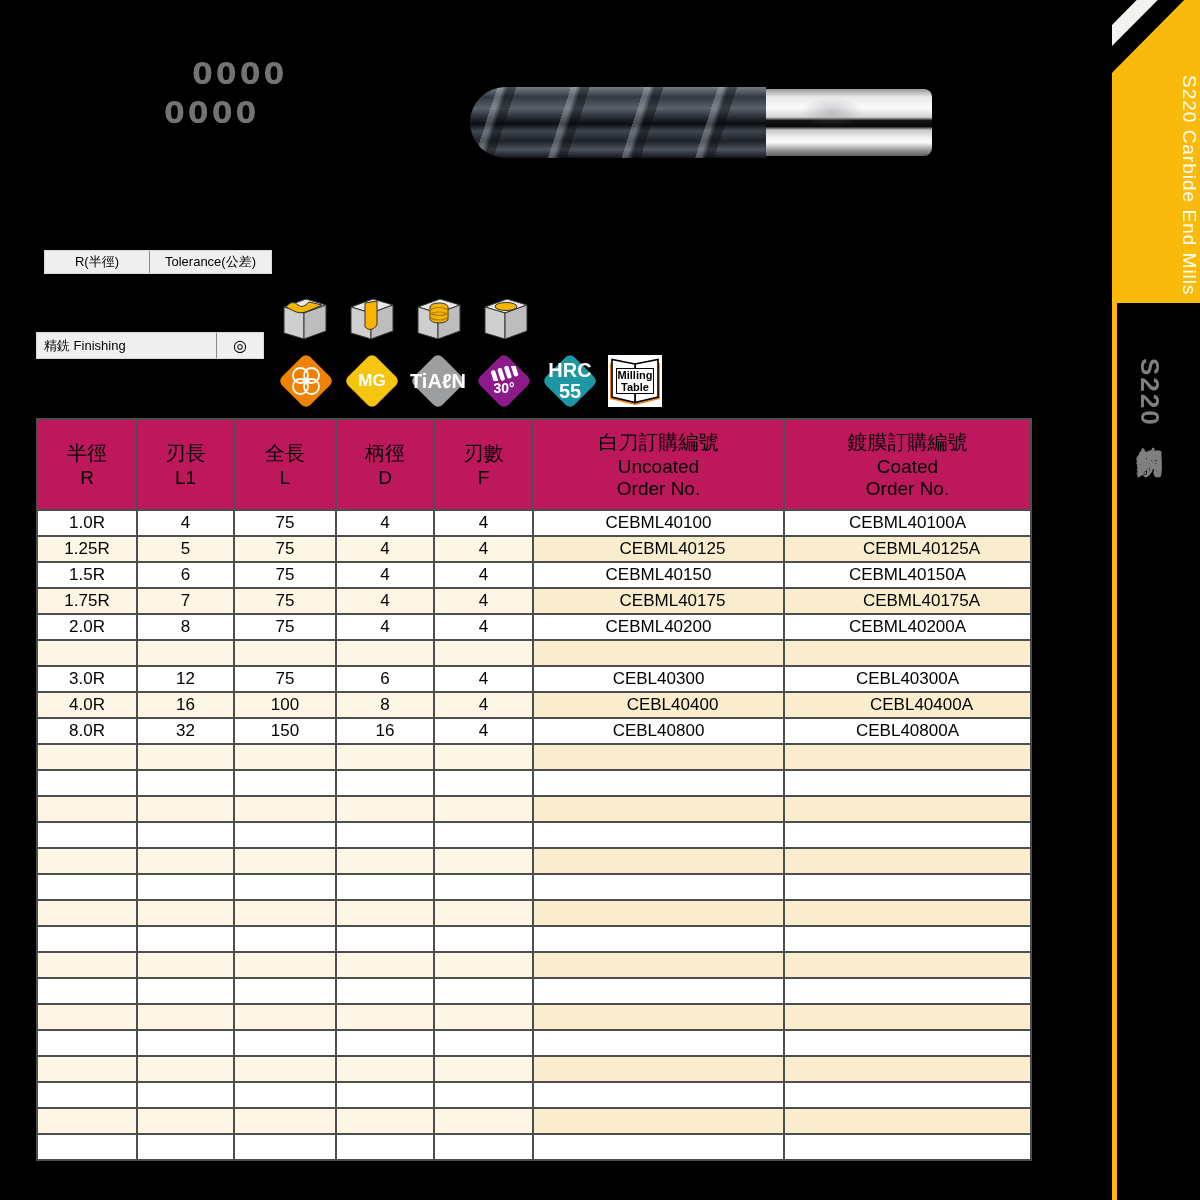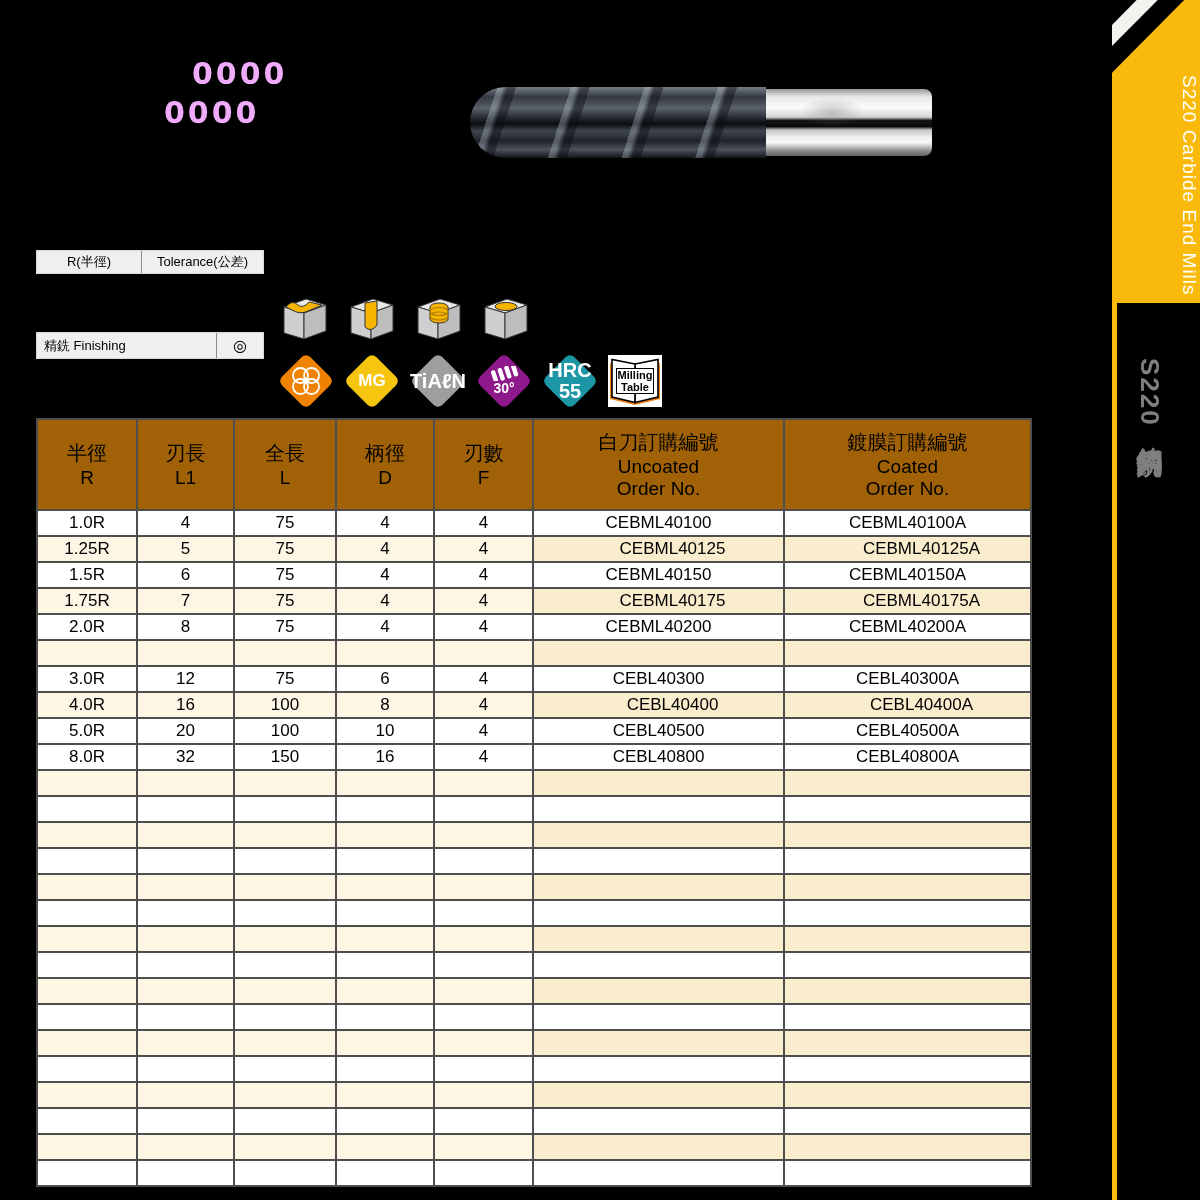--- a/index.html
+++ b/index.html
@@ -4,21 +4,21 @@
 <style>
   html,body{margin:0;padding:0;}
   body{
     width:1200px;height:1200px;overflow:hidden;position:relative;
     background:#000;
     font-family:"Liberation Sans","DejaVu Sans",sans-serif;
   }
   .abs{position:absolute;}
 
   
-  .doc-num{color:#f0abfc;font-weight:bold;font-size:30px;letter-spacing:3px;font-family:"DejaVu Sans","Liberation Sans",sans-serif;}
+  .doc-num{color:#737373;font-weight:bold;font-size:30px;letter-spacing:3px;font-family:"DejaVu Sans","Liberation Sans",sans-serif;}
   #num-top{left:192px;top:56px;}
   #num-bottom{left:164px;top:95px;}
 
   
   .endmill{left:470px;top:85px;width:462px;height:75px;}
   .flutes{
     position:absolute;left:0;top:2px;width:296px;height:71px;
     border-radius:38px 0 0 38px;
     background:
       repeating-linear-gradient(108deg,
@@ -35,21 +35,21 @@
       #f8f8f8 80%,#8e9092 92%,#5c5e60 100%);
   }
   .watermark{
     position:absolute;left:330px;top:12px;width:64px;height:30px;border-radius:50%;
     background:radial-gradient(ellipse at center,rgba(110,112,118,.35),rgba(110,112,118,0) 70%);
   }
 
   
   .bar{background:#efefef;border:1px solid #d8d8d8;display:flex;color:#000;}
   .bar .cell{display:flex;align-items:center;justify-content:center;font-size:13px;}
-  #spec-bar{left:36px;top:250px;width:226px;height:22px;}
+  #spec-bar{left:44px;top:250px;width:226px;height:22px;}
   #spec-bar .c1{width:104px;border-right:1px solid #8a8a8a;}
   #spec-bar .c2{flex:1;}
   #finishing-bar{left:36px;top:332px;width:226px;height:25px;}
   #finishing-bar .c1{width:172px;border-right:1px solid #8a8a8a;justify-content:flex-start;padding-left:7px;}
   #finishing-bar .c2{flex:1;font-size:16px;}
 
   
   .app-icons{left:278px;top:292px;display:flex;gap:15px;}
   .app-icon{width:52px;height:52px;}
 
@@ -71,21 +71,21 @@
 
   
   table.spec{
     position:absolute;left:36px;top:418px;width:994px;
     border-collapse:collapse;table-layout:fixed;background:#fff;
   }
   table.spec th,table.spec td{
     border:2px solid #4e4e4e;padding:0;text-align:center;
     white-space:nowrap;overflow:hidden;color:#000;
   }
-  table.spec thead th{background:#a16207;height:89px;font-weight:normal;}
+  table.spec thead th{background:#be185d;height:89px;font-weight:normal;}
   .h-zh{font-size:20px;}
   .h-en{font-size:19px;}
   table.spec tbody td{height:24px;font-size:17px;background:#fff;}
   table.spec tbody tr.cream td{background:#fdf6e5;}
   table.spec tbody tr.cream td.ordcol{background:#f9edcd;padding-left:28px;}
 
   
   .side-tab{
     left:1112px;top:0;width:88px;height:303px;background:#f9ba0b;
     clip-path:polygon(82% 0,100% 0,100% 100%,0 100%,0 24%);
@@ -338,29 +338,20 @@
       <tr class="cream">
         <td>4.0R</td>
         <td>16</td>
         <td>100</td>
         <td>8</td>
         <td>4</td>
         <td class="ordcol">CEBL40400</td>
         <td class="ordcol">CEBL40400A</td>
       </tr>
       <tr class="white">
-        <td>5.0R</td>
-        <td>20</td>
-        <td>100</td>
-        <td>10</td>
-        <td>4</td>
-        <td class="ordcol">CEBL40500</td>
-        <td class="ordcol">CEBL40500A</td>
-      </tr>
-      <tr class="white">
         <td>8.0R</td>
         <td>32</td>
         <td>150</td>
         <td>16</td>
         <td>4</td>
         <td class="ordcol">CEBL40800</td>
         <td class="ordcol">CEBL40800A</td>
       </tr>
       <tr class="cream">
         <td></td>

